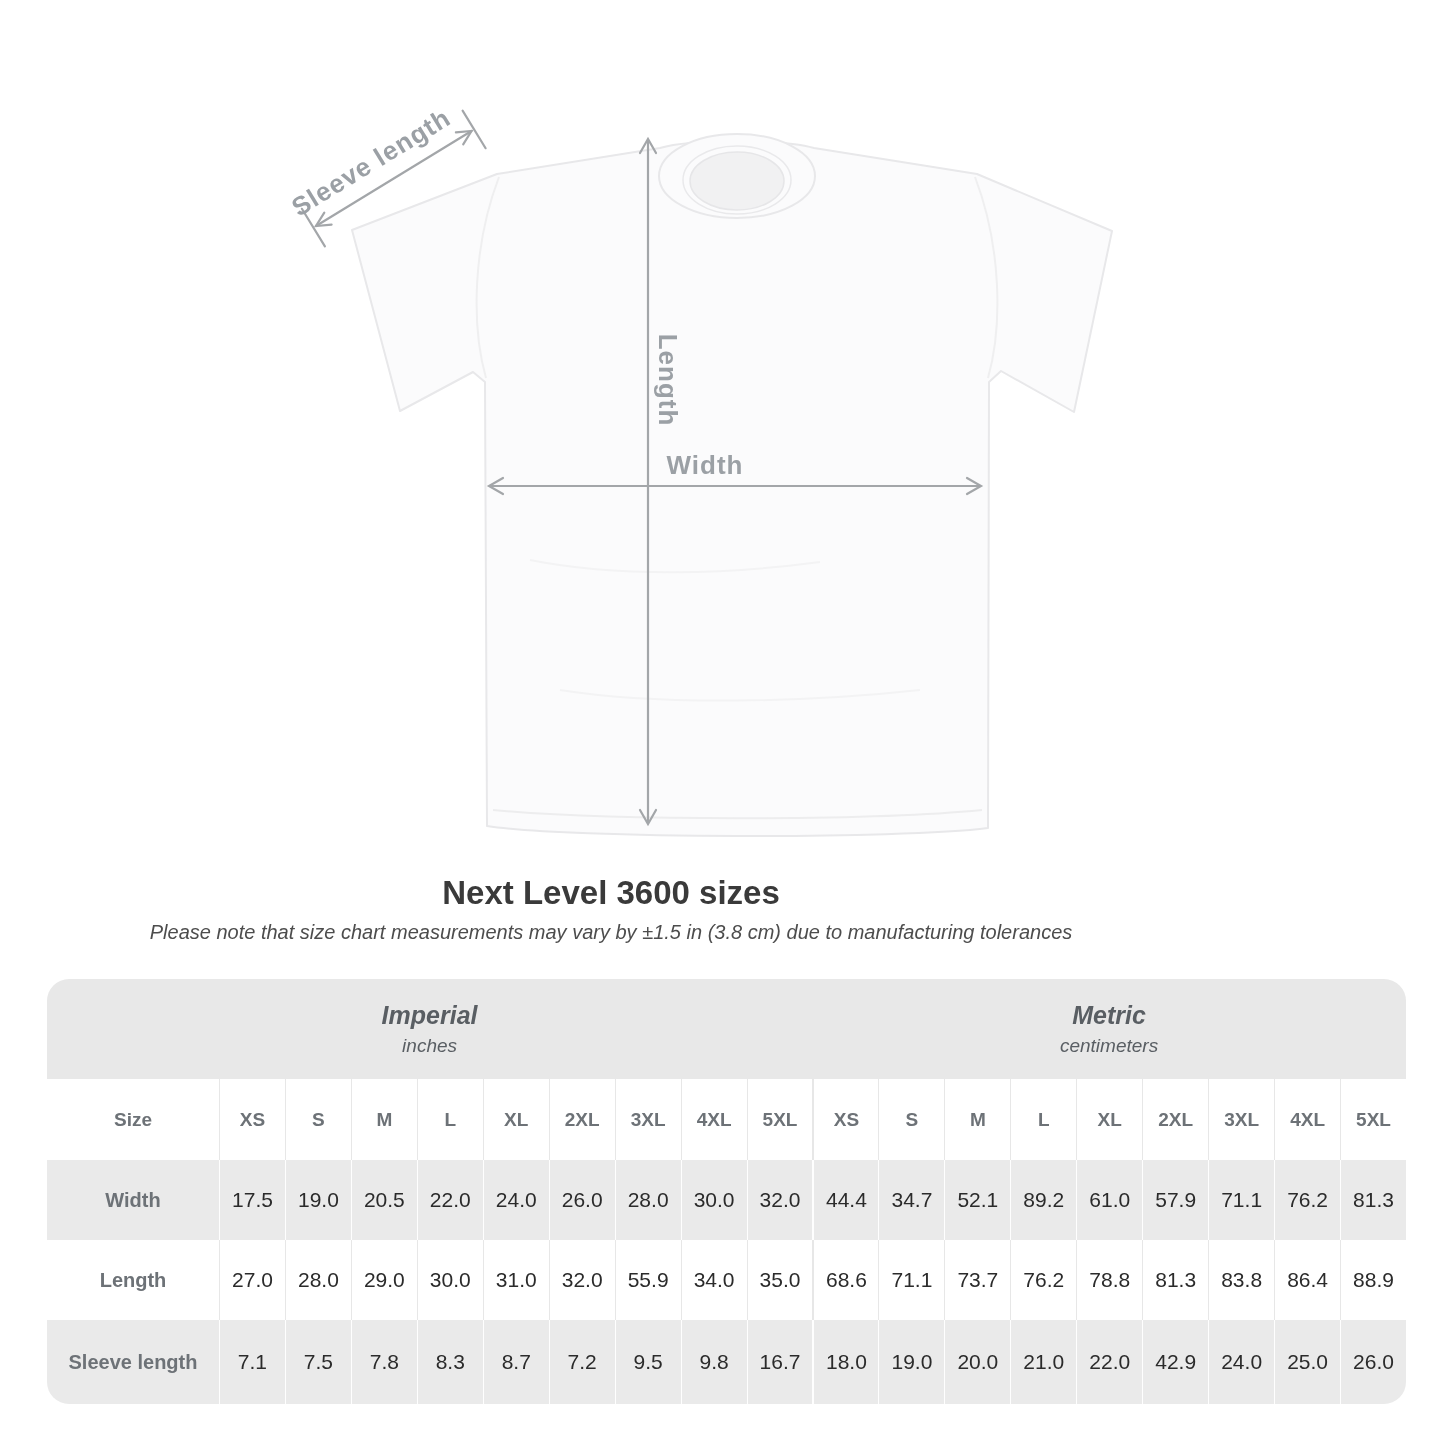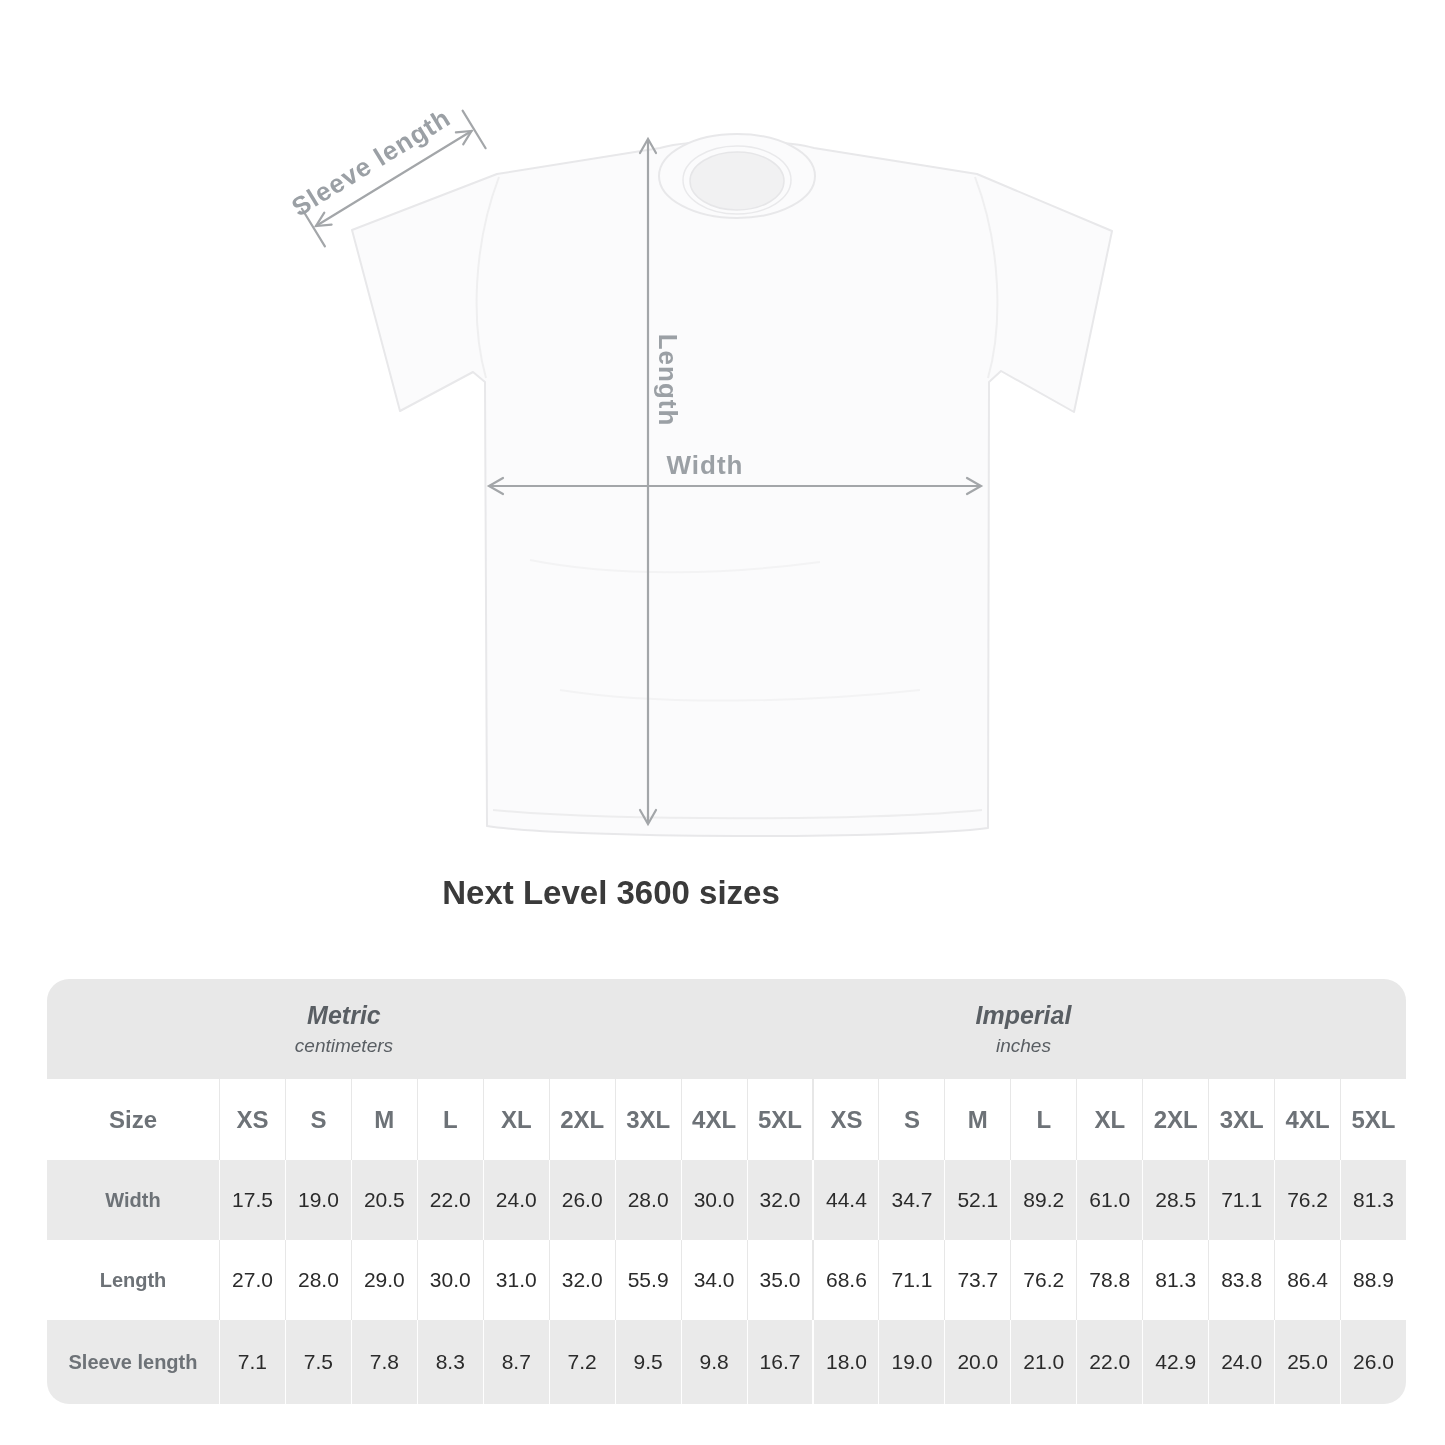--- a/index.html
+++ b/index.html
@@ -40,21 +40,21 @@
   .trow.head { height:81px; }
   .trow.alt  { background:#eaeaea; --sep:rgba(255,255,255,0.92); }
   .trow.last { height:84px; }
   .cell {
     display:flex; align-items:center; justify-content:center;
     font-size:21px; color:#2b2b2b;
   }
   .cell + .cell { border-left:1px solid var(--sep); }
   .cell.gsplit  { border-left-width:2px; }
   .cell.lab, .trow.head .cell { font-weight:bold; color:#6d7277; font-size:20px; }
-  .trow.head .cell { font-size:24px; }
+  .trow.head .cell { font-size:19px; }
 </style>
 </head>
 <body>
 
 <div class="stage">
 
   <div class="diagram">
     <svg width="1445" height="875" viewBox="0 0 1445 875">
 
       <path d="M 660 148 C 690 139 784 139 814 148 L 977 174 L 1112 231 L 1074 412 L 1001 371 L 989 382 L 988 828 C 903 839 571 839 487 826 L 485 382 L 473 372 L 400 411 L 352 230 L 497 174 Z" fill="#fbfbfc" stroke="#e8e8ea" stroke-width="2" stroke-linejoin="round"></path>
@@ -89,31 +89,32 @@
         <path d="M 324.9 246.4 L 301.9 208.8"></path>
       </g>
     </svg>
     <div class="dlabel sleeve">Sleeve length</div>
     <div class="dlabel len">Length</div>
     <div class="dlabel wid">Width</div>
   </div>
 
   <div class="heading">
     <h1>Next Level 3600 sizes</h1>
+    <p>Please note that size chart measurements may vary by ±1.5 in (3.8 cm) due to manufacturing tolerances</p>
   </div>
 
   <div class="size-table">
     <div class="band">
+      <div class="group imperial">
+        <div class="gname">Imperial</div>
+        <div class="gunit">inches</div>
+      </div>
       <div class="group metric">
         <div class="gname">Metric</div>
         <div class="gunit">centimeters</div>
-      </div>
-      <div class="group imperial">
-        <div class="gname">Imperial</div>
-        <div class="gunit">inches</div>
       </div>
     </div>
     <div id="table-rows">
         <div class="trow head">
           <div class="cell lab">Size</div>
           <div class="cell">XS</div>
           <div class="cell">S</div>
           <div class="cell">M</div>
           <div class="cell">L</div>
           <div class="cell">XL</div>
@@ -140,21 +141,21 @@
           <div class="cell">24.0</div>
           <div class="cell">26.0</div>
           <div class="cell">28.0</div>
           <div class="cell">30.0</div>
           <div class="cell">32.0</div>
           <div class="cell gsplit">44.4</div>
           <div class="cell">34.7</div>
           <div class="cell">52.1</div>
           <div class="cell">89.2</div>
           <div class="cell">61.0</div>
-          <div class="cell">28.5</div>
+          <div class="cell">57.9</div>
           <div class="cell">71.1</div>
           <div class="cell">76.2</div>
           <div class="cell">81.3</div>
         </div>
         <div class="trow">
           <div class="cell lab">Length</div>
           <div class="cell">27.0</div>
           <div class="cell">28.0</div>
           <div class="cell">29.0</div>
           <div class="cell">30.0</div>

